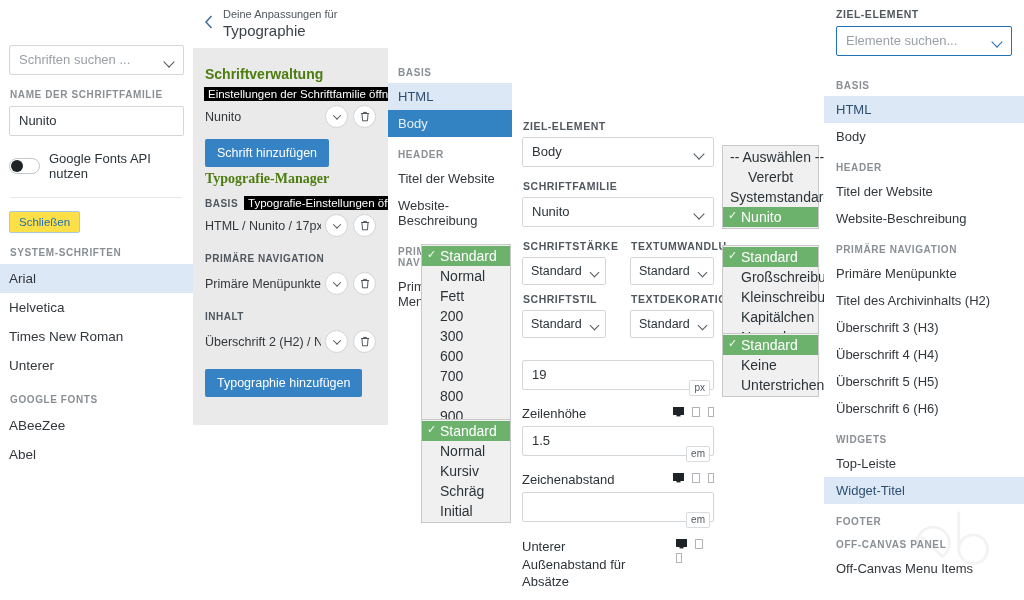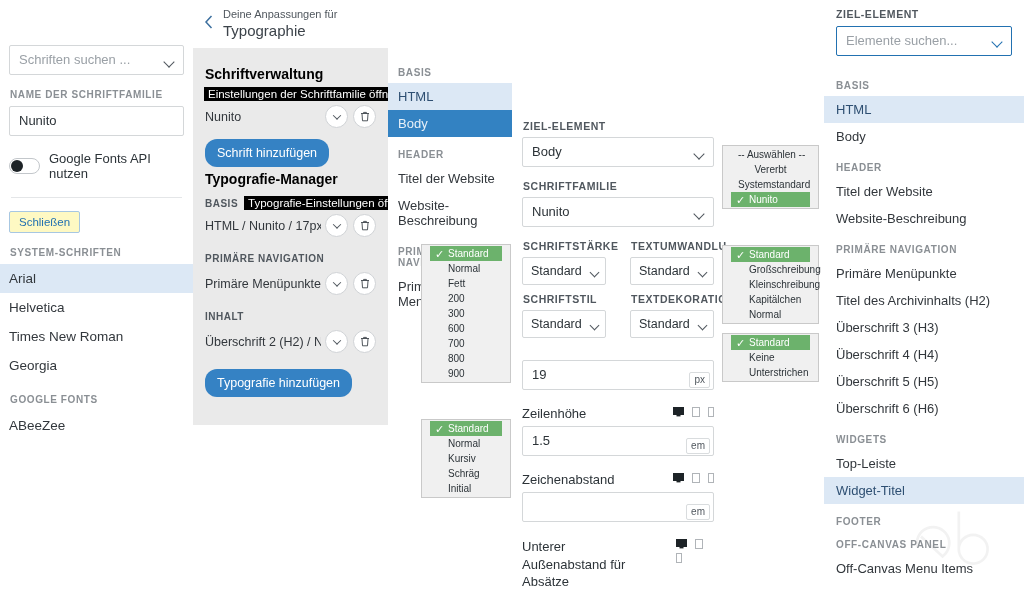--- a/index.html
+++ b/index.html
@@ -48,28 +48,28 @@
     width:7px; height:7px;
     border-right:1.6px solid #50575e;
     border-bottom:1.6px solid #50575e;
     transform:rotate(45deg);
   }
   .placeholder { color:#9aa0a6; }
   .btn-blue {
     background:#3582c4;
     color:#fff;
     border:none;
-    border-radius:12px;
+    border-radius:2px;
     font-size:12.5px;
     padding:7px 12px;
     cursor:pointer;
     font-family:inherit;
   }
   .btn-link {
-    background:#fef9c3;
+    background:#fde047;
     border:1px solid #a7c7e2;
     color:#2271b1;
     border-radius:2px;
     font-size:11.5px;
     padding:4px 9px;
     cursor:pointer;
     font-family:inherit;
   }
   .iconbtn {
     width:23px; height:23px;
@@ -132,21 +132,21 @@
     background:#fff; display:flex; align-items:center;
   }
   #topbar .back {
     width:30px; text-align:center; color:#3c6f9e; font-size:17px;
     line-height:1; padding-bottom:2px; cursor:pointer;
   }
   #topbar .tt { line-height:1.25; }
   #topbar .tt .small { font-size:11px; color:#50575e; }
   #topbar .tt .big { font-size:15px; color:#3c434a; }
   #panel-typo .body { padding:14px 12px 0 12px; }
-  .pane-h { font-size:14px; font-weight:700; color:#000000; margin:4px 0 6px 0; }
+  .pane-h { font-size:14px; font-weight:700; color:#4d7c0f; margin:4px 0 6px 0; }
   .row-item {
     display:flex; align-items:center; justify-content:space-between;
     gap:4px; padding:4px 0; font-size:12.5px; color:#32373c;
   }
   .row-item .lbl {
     overflow:hidden; white-space:nowrap; flex:1 1 auto;
   }
   .row-item .acts { display:flex; gap:5px; }
   .mini-label { font-size:10px; font-weight:700; letter-spacing:.05em;
     text-transform:uppercase; color:#50575e; margin:12px 0 4px 0; }
@@ -176,35 +176,35 @@
   .two-col > div { flex:1 1 0; min-width:0; }
   .sel-sm { height:28px; line-height:26px; font-size:12.5px; padding:0 22px 0 8px; }
   .sel-sm::after { right:7px; top:11px; width:6px; height:6px; }
   .ellip { overflow:hidden; white-space:nowrap; text-overflow:clip; display:block; }
 
   .devrow { display:flex; align-items:flex-start; justify-content:space-between; margin-bottom:5px; }
   .devicons { display:flex; gap:8px; align-items:center; padding-top:1px; }
   .unit-wrap { position:relative; }
   .unit-wrap .txt-input { padding-right:34px; }
   .unit {
-    position:absolute; right:4px; top:12px;
+    position:absolute; right:4px; top:20px;
     border:1px solid #d9dcde; border-radius:2px;
     font-size:10px; color:#50575e; padding:2px 4px; background:#fff;
     line-height:1;
   }
   .lab-normal { font-size:13px; color:#2c3338; font-weight:400; letter-spacing:0; text-transform:none; }
 
   
   .optbox {
     position:absolute;
     background:#f0f0f0;
     border:1px solid #c9c9c9;
-    font-size:10px;
+    font-size:14px;
     color:#2c3338;
-    padding:1px 8px;
+    padding:1px 0;
   }
   .optbox .opt { padding:2px 7px 2px 18px; white-space:nowrap; position:relative; }
   .optbox .opt.on { background:#6cb26c; color:#fff; }
   .optbox .opt.on::before {
     content:"\2713"; position:absolute; left:5px; top:2px; font-size:11px; color:#fff;
   }
   .optbox .opt.ctr { text-align:center; padding-left:7px; }
 
   
   #panel-right {
@@ -259,24 +259,25 @@
     </div>
 
     <div class="divider"></div>
 
     <button class="btn-link">Schließen</button>
 
     <div class="sec-label grp-label">SYSTEM-SCHRIFTEN</div>
     <div class="font-item sel-blue">Arial</div>
     <div class="font-item">Helvetica</div>
     <div class="font-item">Times New Roman</div>
-    <div class="font-item">Georgia</div>
+    <div class="font-item">Unterer</div>
 
     <div class="sec-label grp-label">GOOGLE FONTS</div>
     <div class="font-item">ABeeZee</div>
+    <div class="font-item">Abel</div>
   </div>
 </div>
 
 <div id="panel-typo">
   <div class="body" style="padding-top:62px;">
     <div class="pane-h">Schriftverwaltung</div>
 
     <div style="margin:-2px 0 0 -1px;">
       <span class="tooltip">Einstellungen der Schriftfamilie öffnen</span>
     </div>
@@ -292,21 +293,21 @@
             <path d="M1 2.5h8M3.6 2.5V1.4h2.8v1.1M2 2.8l.5 7h5l.5-7" fill="none" stroke="#3c434a" stroke-width="0.9"></path>
           </svg>
         </span>
       </span>
     </div>
 
     <div style="margin-top:7px;">
       <button class="btn-blue">Schrift hinzufügen</button>
     </div>
 
-    <div class="pane-h" style="">Typografie-Manager</div>
+    <div class="pane-h" style="font-family:Liberation Serif, serif;">Typografie-Manager</div>
 
     <div style="display:flex;align-items:center;gap:6px;margin-top:9px;">
       <span class="mini-label" style="margin:0;">BASIS</span>
       <span class="tooltip">Typografie-Einstellungen öffnen</span>
     </div>
 
     <div class="row-item">
       <span class="lbl">HTML / Nunito / 17px</span>
       <span class="acts">
         <span class="iconbtn">
@@ -344,21 +345,21 @@
           </span>
         <span class="iconbtn">
           <svg width="10" height="11" viewBox="0 0 10 11">
               <path d="M1 2.5h8M3.6 2.5V1.4h2.8v1.1M2 2.8l.5 7h5l.5-7" fill="none" stroke="#3c434a" stroke-width="0.9"></path>
             </svg>
         </span>
       </span>
     </div>
 
     <div style="margin-top:12px;">
-      <button class="btn-blue">Typografie hinzufügen</button>
+      <button class="btn-blue">Typographie hinzufügen</button>
     </div>
   </div>
 </div>
 
 <div id="topbar">
   <div class="back">
     <svg width="9" height="14" viewBox="0 0 9 14">
       <path d="M7.5 1L2 7l5.5 6" fill="none" stroke="#3c6f9e" stroke-width="1.5"></path>
     </svg>
   </div>

